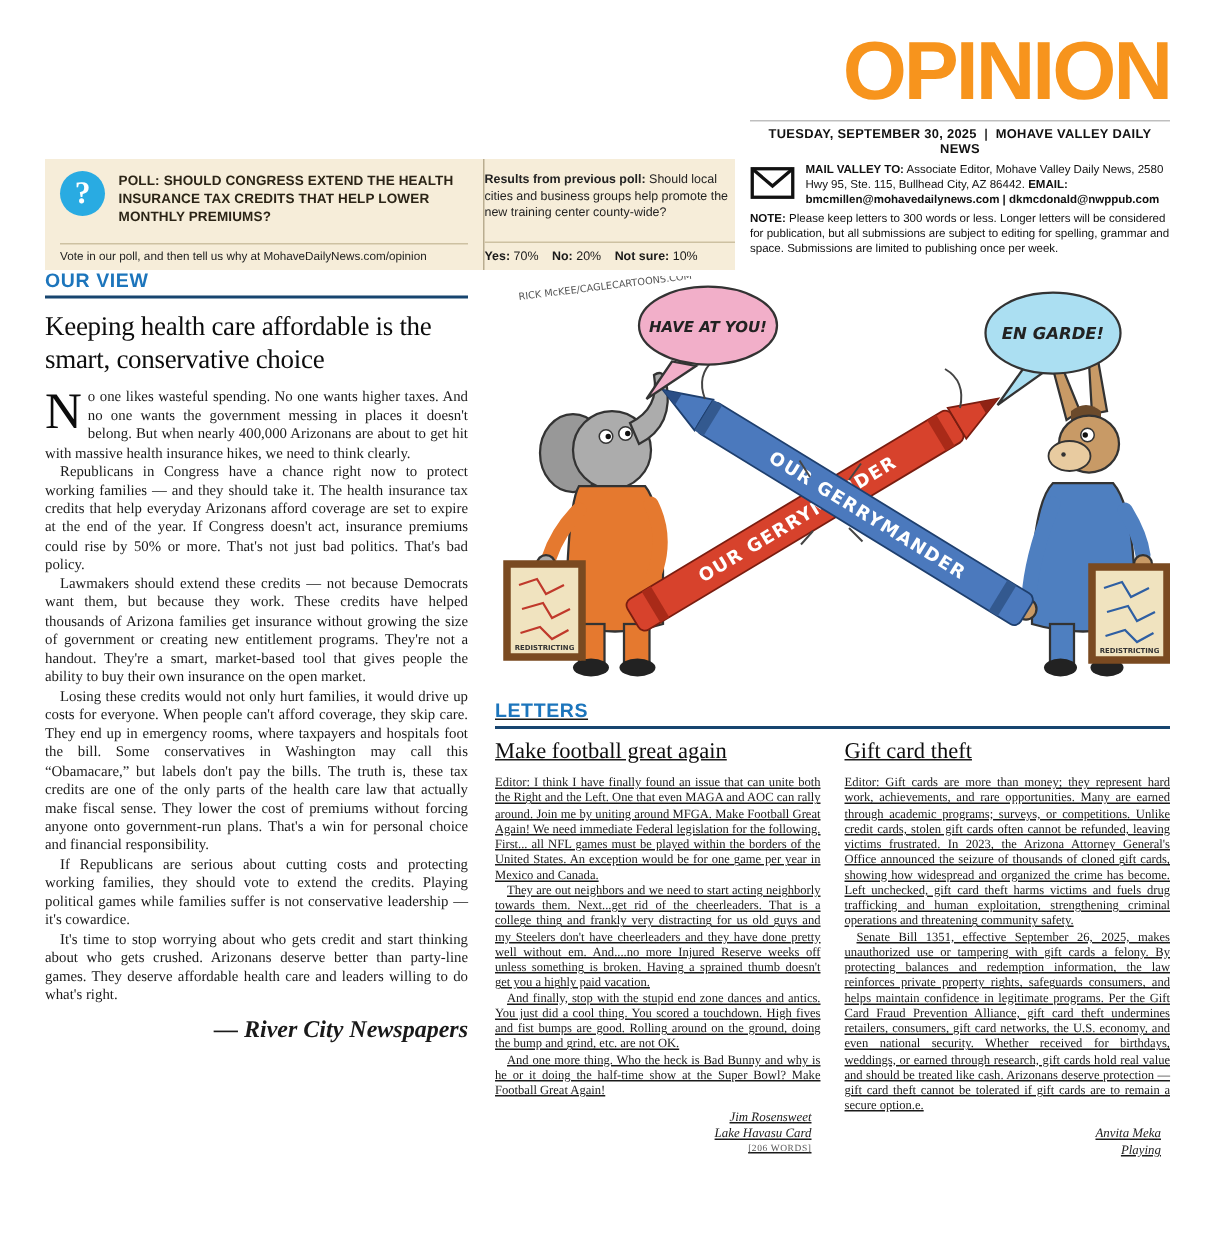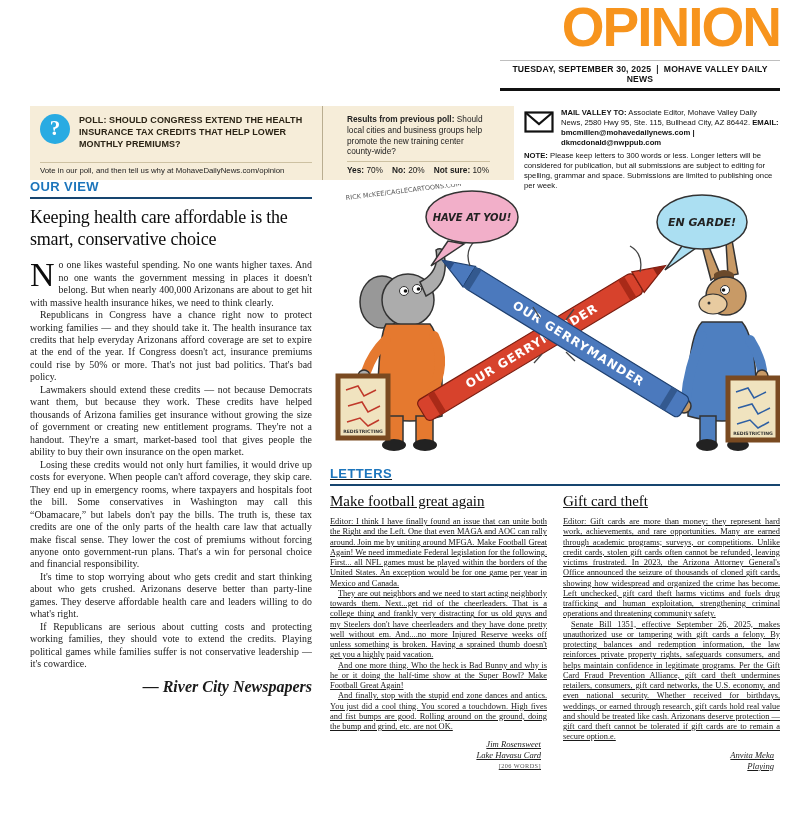--- a/index.html
+++ b/index.html
@@ -1,40 +1,40 @@
 <!DOCTYPE html>
 <html><head>
 <meta charset="utf-8">
 <style>
   html,body{margin:0;padding:0;background:#9a9a9a;}
   .page{position:relative;width:810px;height:824px;margin:0 auto;background:#ffffff;
         font-family:"Liberation Serif",serif;color:#1a1a1a;overflow:hidden;}
 
   
-  .masthead{position:absolute;left:500px;top:0;width:280px;text-align:right;}
+  .masthead{position:absolute;left:500px;top:20px;width:280px;text-align:right;}
   .opinion-title{font-family:"Liberation Sans",sans-serif;font-weight:800;font-size:55px;
                  line-height:1;color:#F7941D;letter-spacing:-2px;}
   .dateline-bar{border-top:1px solid #bfbfbf;border-bottom:3px solid #111;margin-top:5px;
                 padding:3px 0 4px;text-align:center;font-family:"Liberation Sans",sans-serif;
                 font-size:8.6px;font-weight:bold;letter-spacing:.2px;color:#111;}
   .dateline-bar .sep{margin:0 5px;color:#333;}
 
   
   .poll-strip{position:absolute;left:30px;top:106px;width:750px;height:74px;display:flex;
               font-family:"Liberation Sans",sans-serif;}
   .poll-main{width:292px;background:#F6EDD9;box-sizing:border-box;padding:8px 10px 5px;
              display:flex;flex-direction:column;}
   .poll-main-top{display:flex;gap:9px;flex:1;}
   .q-icon{flex:0 0 30px;width:30px;height:30px;border-radius:50%;background:#29ABE2;color:#fff;
           font-family:"Liberation Serif",serif;font-weight:bold;font-size:21px;text-align:center;
           line-height:29px;}
   .poll-question{font-size:9px;font-weight:bold;color:#2b2416;line-height:1.35;letter-spacing:.1px;}
   .vote-line{border-top:1px solid #cdc1a2;padding-top:3px;margin-top:3px;font-size:7.8px;color:#222;}
-  .poll-prev{width:192px;background:#F6EDD9;border-left:1px solid #b9ad90;box-sizing:border-box;
-             padding:8px 24px 5px;display:flex;flex-direction:column;}
+  .poll-prev{width:168px;background:#F6EDD9;border-left:1px solid #b9ad90;box-sizing:border-box;
+             padding:8px 0 5px;display:flex;flex-direction:column;}
   .prev-q{font-size:8.3px;line-height:1.3;flex:1;color:#222;}
   .b{font-weight:bold;}
   .prev-results{border-top:1px solid #cdc1a2;padding-top:3px;margin-top:3px;font-size:8.3px;
                 display:flex;gap:9px;white-space:nowrap;}
   .mail-box{flex:1;background:#fff;box-sizing:border-box;padding:2px 0 0 10px;font-size:7.7px;
             line-height:1.3;color:#111;}
   .mail-top{display:flex;gap:7px;}
   .env-icon{flex:0 0 30px;margin-top:3px;}
   .note-text{margin-top:3px;}
 
@@ -121,22 +121,22 @@
   </section>
 
   <section class="our-view">
     <div class="kicker">OUR VIEW</div>
     <h1 class="headline">Keeping health care affordable is the smart, conservative choice</h1>
     <div class="article">
       <p class="first"><span class="dropcap">N</span><span>o one likes wasteful spending. No one wants higher taxes. And no one wants the government messing in places it doesn't belong. But when nearly 400,000 Arizonans are about to get hit with massive health insurance hikes, we need to think clearly.</span></p>
       <p>Republicans in Congress have a chance right now to protect working families — and they should take it. The health insurance tax credits that help everyday Arizonans afford coverage are set to expire at the end of the year. If Congress doesn't act, insurance premiums could rise by 50% or more. That's not just bad politics. That's bad policy.</p>
       <p>Lawmakers should extend these credits — not because Democrats want them, but because they work. These credits have helped thousands of Arizona families get insurance without growing the size of government or creating new entitlement programs. They're not a handout. They're a smart, market-based tool that gives people the ability to buy their own insurance on the open market.</p>
       <p>Losing these credits would not only hurt families, it would drive up costs for everyone. When people can't afford coverage, they skip care. They end up in emergency rooms, where taxpayers and hospitals foot the bill. Some conservatives in Washington may call this “Obamacare,” but labels don't pay the bills. The truth is, these tax credits are one of the only parts of the health care law that actually make fiscal sense. They lower the cost of premiums without forcing anyone onto government-run plans. That's a win for personal choice and financial responsibility.</p>
+      <p>If Republicans are serious about cutting costs and protecting working families, they should vote to extend the credits. Playing political games while families suffer is not conservative leadership — it's cowardice.</p>
       <p>It's time to stop worrying about who gets credit and start thinking about who gets crushed. Arizonans deserve better than party-line games. They deserve affordable health care and leaders willing to do what's right.</p>
-      <p>If Republicans are serious about cutting costs and protecting working families, they should vote to extend the credits. Playing political games while families suffer is not conservative leadership — it's cowardice.</p>
     </div>
     <div class="byline">— River City Newspapers</div>
   </section>
 
   <section class="cartoon">
     <svg width="450" height="278" viewBox="0 0 450 278">
 
       <text x="16" y="16" font-size="6.5" fill="#555" font-family="DejaVu Sans, sans-serif" transform="rotate(-7 16 16)">RICK McKEE/CAGLECARTOONS.COM</text>
 
       <g>
@@ -231,22 +231,22 @@
   </section>
 
   <section class="letters">
     <div class="kicker">LETTERS</div>
     <div class="letters-cols">
 
       <article class="letter">
         <h2 class="letter-title">Make football great again</h2>
         <p class="first">Editor: I think I have finally found an issue that can unite both the Right and the Left. One that even MAGA and AOC can rally around. Join me by uniting around MFGA. Make Football Great Again! We need immediate Federal legislation for the following. First... all NFL games must be played within the borders of the United States. An exception would be for one game per year in Mexico and Canada.</p>
         <p>They are out neighbors and we need to start acting neighborly towards them. Next...get rid of the cheerleaders. That is a college thing and frankly very distracting for us old guys and my Steelers don't have cheerleaders and they have done pretty well without em. And....no more Injured Reserve weeks off unless something is broken. Having a sprained thumb doesn't get you a highly paid vacation.</p>
+        <p>And finally, stop with the stupid end zone dances and antics. You just did a cool thing. You scored a touchdown. High fives and fist bumps are good. Rolling around on the ground, doing the bump and grind, etc. are not OK.</p>
         <p>And one more thing. Who the heck is Bad Bunny and why is he or it doing the half-time show at the Super Bowl? Make Football Great Again!</p>
-        <p>And finally, stop with the stupid end zone dances and antics. You just did a cool thing. You scored a touchdown. High fives and fist bumps are good. Rolling around on the ground, doing the bump and grind, etc. are not OK.</p>
         <div class="signature">
           <div>Jim Rosensweet</div>
           <div>Lake Havasu Card</div>
           <div class="word-count">[206 WORDS]</div>
         </div>
       </article>
 
       <article class="letter">
         <h2 class="letter-title">Gift card theft</h2>
         <p class="first">Editor: Gift cards are more than money; they represent hard work, achievements, and rare opportunities. Many are earned through academic programs; surveys, or competitions. Unlike credit cards, stolen gift cards often cannot be refunded, leaving victims frustrated. In 2023, the Arizona Attorney General's Office announced the seizure of thousands of cloned gift cards, showing how widespread and organized the crime has become. Left unchecked, gift card theft harms victims and fuels drug trafficking and human exploitation, strengthening criminal operations and threatening community safety.</p>

